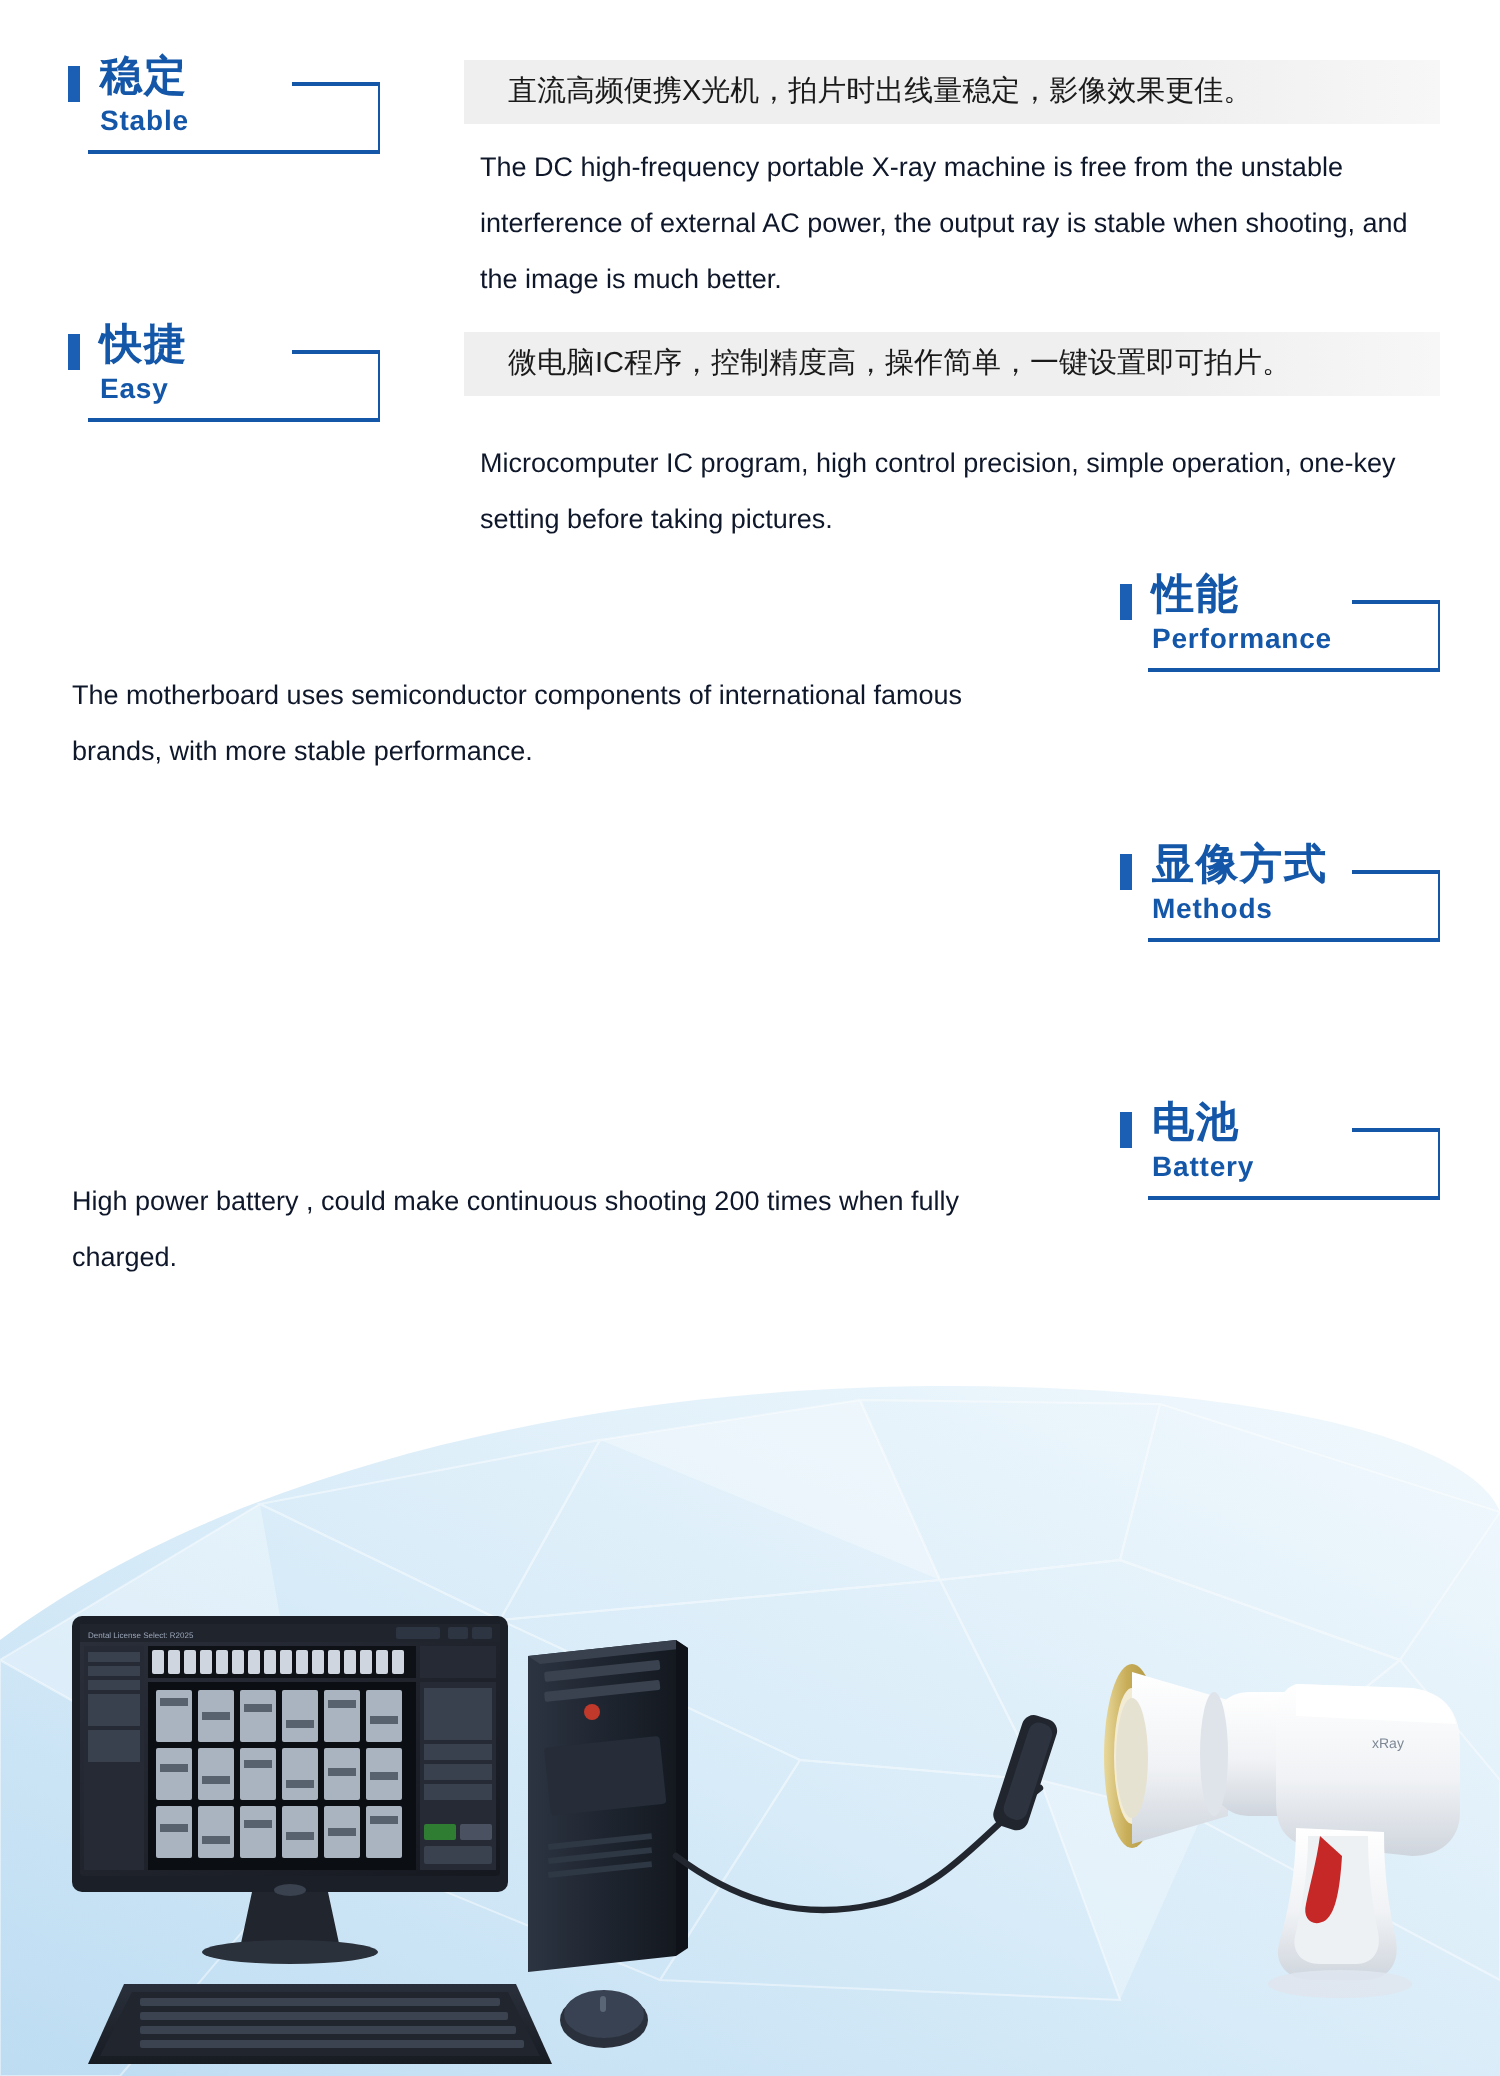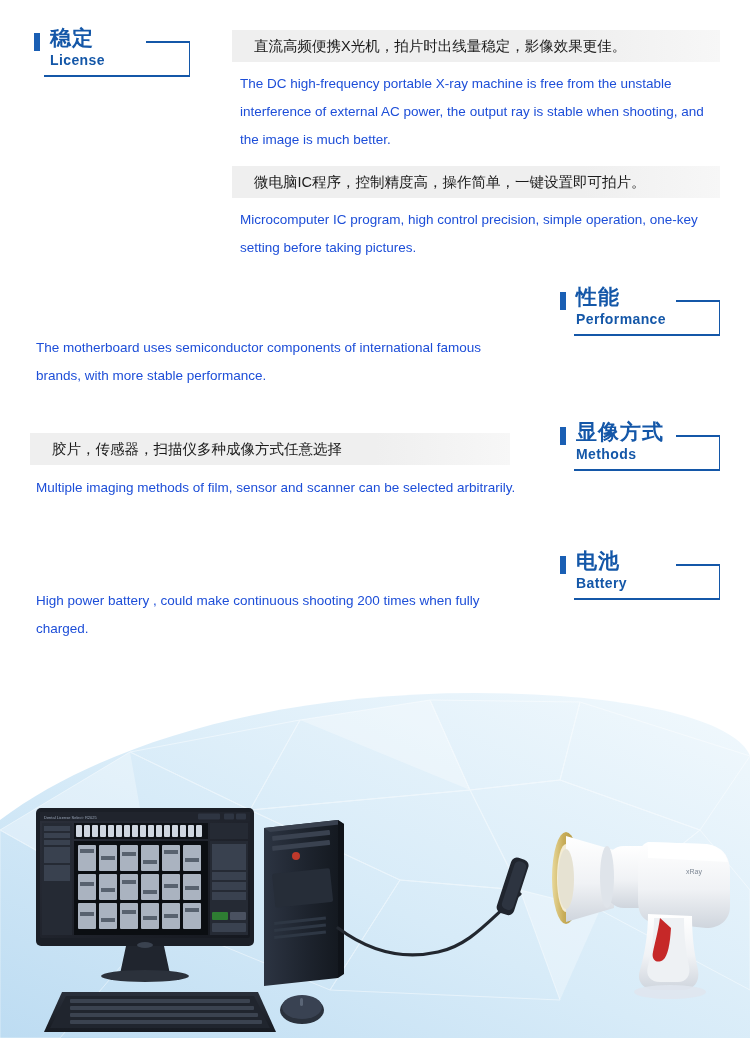--- a/index.html
+++ b/index.html
@@ -91,21 +91,21 @@
     font-size: 14.5px;
     color: #1a1a1a;
     line-height: 32px;
     height: 32px;
     padding-left: 22px;
     white-space: nowrap;
   }
   .paragraph {
     position: absolute;
     font-size: 13.5px;
-    color: #1d4ed8;
+    color: #0f172a;
     line-height: 28px;
   }
 
   
   .illustration {
     position: absolute;
     left: 0;
     top: 660px;
     width: 750px;
     height: 378px;
@@ -113,51 +113,57 @@
   }
 </style>
 </head>
 <body>
 
 <div class="page">
 
   <div class="heading" style="left:0px; top:24px;">
     <div class="bar"></div>
     <div class="cn">稳定</div>
-    <div class="en">License</div>
+    <div class="en">Stable</div>
     <div class="bracket-h"></div>
     <div class="bracket-v"></div>
     <div class="underline"></div>
   </div>
   <div class="statement" style="left:232px; top:30px; width:488px;">直流高频便携X光机，拍片时出线量稳定，影像效果更佳。</div>
   <div class="paragraph" style="left:240px; top:70px; width:470px;">The DC high-frequency portable X-ray machine is free from the unstable interference of external AC power, the output ray is stable when shooting, and the image is much better.</div>
 
+  <div class="heading" style="left:0px; top:158px;">
+    <div class="bar"></div>
+    <div class="cn">快捷</div>
+    <div class="en">Easy</div>
+    <div class="bracket-h"></div>
+    <div class="bracket-v"></div>
+    <div class="underline"></div>
+  </div>
   <div class="statement" style="left:232px; top:166px; width:488px;">微电脑IC程序，控制精度高，操作简单，一键设置即可拍片。</div>
-  <div class="paragraph" style="left:240px; top:206px; width:470px;">Microcomputer IC program, high control precision, simple operation, one-key setting before taking pictures.</div>
+  <div class="paragraph" style="left:240px; top:218px; width:470px;">Microcomputer IC program, high control precision, simple operation, one-key setting before taking pictures.</div>
 
   <div class="heading right" style="left:548px; top:283px; width:172px;">
     <div class="bar"></div>
     <div class="cn">性能</div>
     <div class="en">Performance</div>
     <div class="bracket-h"></div>
     <div class="bracket-v"></div>
     <div class="underline" style="left:26px; width:146px;"></div>
   </div>
   <div class="paragraph" style="left:36px; top:334px; width:480px;">The motherboard uses semiconductor components of international famous brands, with more stable performance.</div>
 
   <div class="heading right" style="left:548px; top:418px; width:172px;">
     <div class="bar"></div>
     <div class="cn">显像方式</div>
     <div class="en">Methods</div>
     <div class="bracket-h"></div>
     <div class="bracket-v"></div>
     <div class="underline" style="left:26px; width:146px;"></div>
   </div>
-  <div class="statement" style="left:30px; top:433px; width:480px;">胶片，传感器，扫描仪多种成像方式任意选择</div>
-  <div class="paragraph" style="left:36px; top:474px; width:480px;">Multiple imaging methods of film, sensor and scanner can be selected arbitrarily.</div>
 
   <div class="heading right" style="left:548px; top:547px; width:172px;">
     <div class="bar"></div>
     <div class="cn">电池</div>
     <div class="en">Battery</div>
     <div class="bracket-h"></div>
     <div class="bracket-v"></div>
     <div class="underline" style="left:26px; width:146px;"></div>
   </div>
   <div class="paragraph" style="left:36px; top:587px; width:470px;">High power battery , could make continuous shooting 200 times when fully charged.</div>

